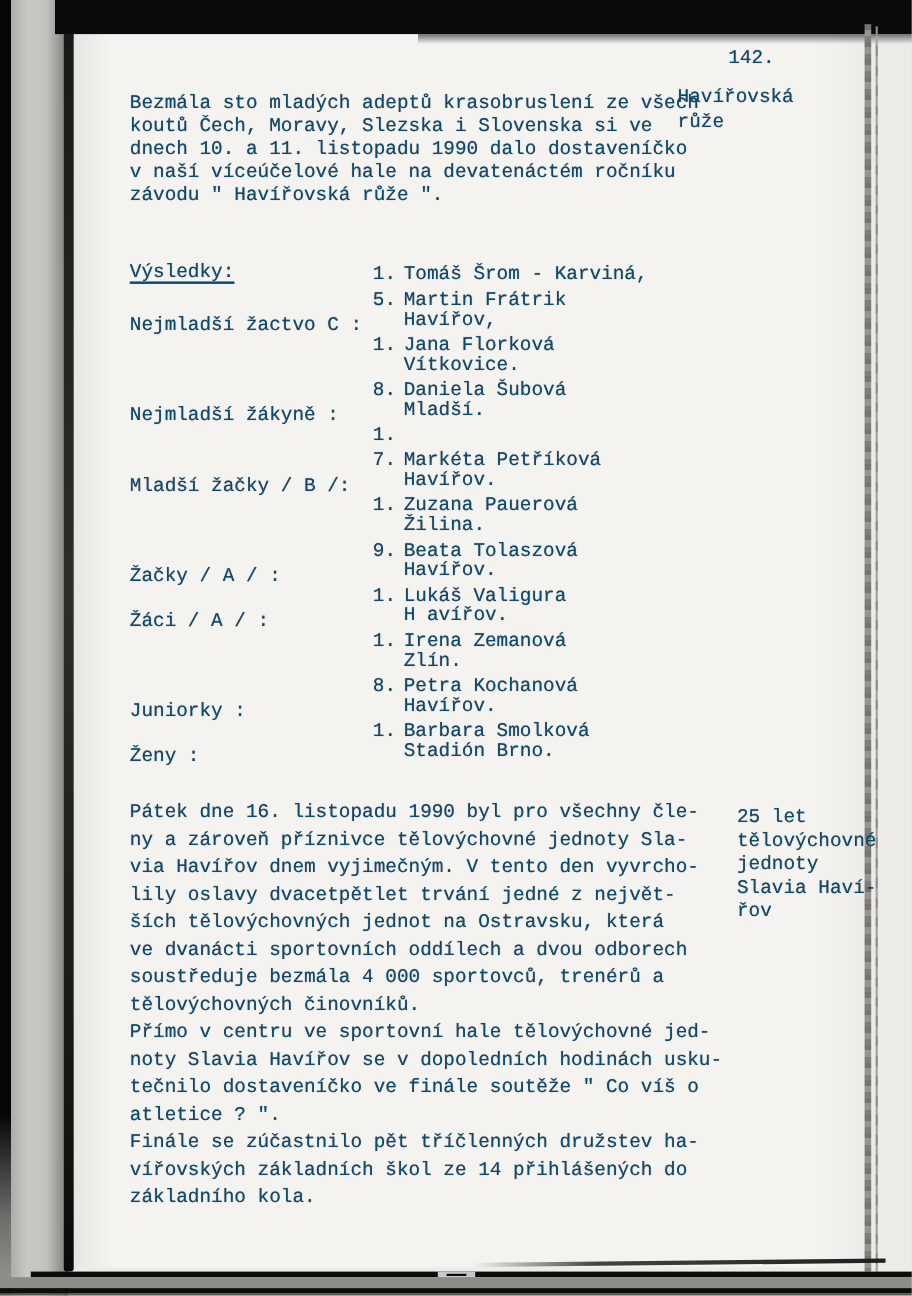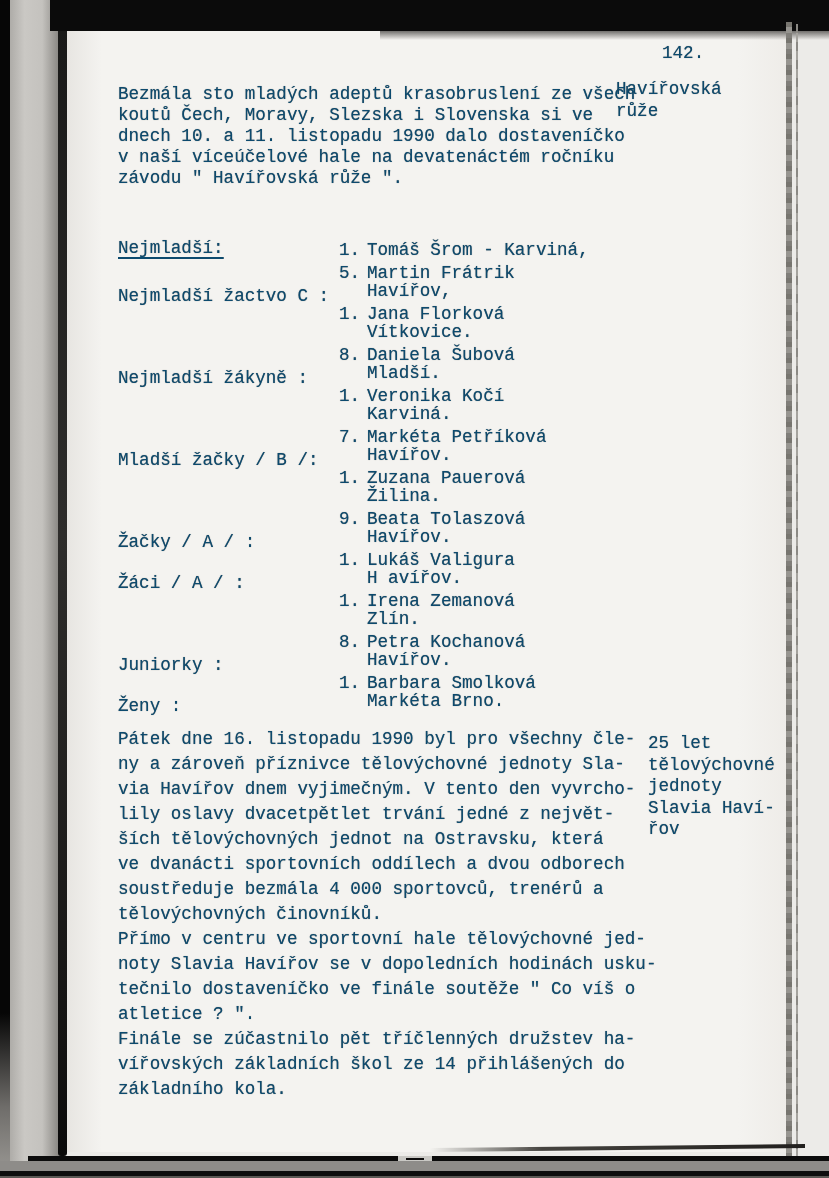--- a/index.html
+++ b/index.html
@@ -54,21 +54,21 @@
   .bottom-bar-3{position:absolute;left:0;top:1171px;width:829px;height:5px;background:#0e0e0e;}
   .bottom-bar-4{position:absolute;left:0;top:1176px;width:829px;height:2px;background:#5b5955;}
   
   .txt{
     position:absolute;font-size:17.6px;
     text-shadow:0 0 .8px rgba(51,48,43,.65);
     white-space:pre-line;
   }
   .page-number{left:662px;top:42px;line-height:22px;}
   .margin-note-1{left:616px;top:78px;line-height:22px;}
-  .margin-note-2{left:648px;top:733px;line-height:21.5px;}
+  .margin-note-2{left:670px;top:733px;line-height:21.5px;}
   .para-1{left:118px;top:84px;line-height:21px;width:560px;}
   .para-2{left:118px;top:727px;line-height:25px;width:565px;}
   .results-heading{left:118px;top:212px;line-height:24px;}
   .results-heading span{
     text-decoration:underline;
     text-decoration-thickness:2px;
     text-underline-offset:4px;
   }
   .results{left:118px;top:241px;width:560px;line-height:18px;}
   .group{display:flex;align-items:flex-end;}
@@ -104,35 +104,34 @@
   <div class="txt margin-note-1">Havířovská
 růže</div>
 
   <div class="txt para-1">Bezmála sto mladých adeptů krasobruslení ze všech
 koutů Čech, Moravy, Slezska i Slovenska si ve
 dnech 10. a 11. listopadu 1990 dalo dostaveníčko
 v naší víceúčelové hale na devatenáctém ročníku
 závodu " Havířovská růže ".</div>
 
   <div class="txt results-heading">
-    <span>Nejmladší:</span>
+    <span>Výsledky:</span>
   </div>
 
   <div class="txt results"><div class="group"><div class="glabel">Nejmladší žactvo C :</div><div class="entries"><div class="entry"><div class="num">1.</div><div class="elines">Tomáš Šrom - Karviná,</div></div><div class="entry"><div class="num">5.</div><div class="elines">Martin Frátrik
 Havířov,</div></div></div></div><div class="group"><div class="glabel">Nejmladší žákyně :</div><div class="entries"><div class="entry"><div class="num">1.</div><div class="elines">Jana Florková
 Vítkovice.</div></div><div class="entry"><div class="num">8.</div><div class="elines">Daniela Šubová
-Mladší.</div></div></div></div><div class="group"><div class="glabel">Mladší žačky / B /:</div><div class="entries"><div class="entry"><div class="num">1.</div><div class="elines">Veronika Kočí
-Karviná.</div></div><div class="entry"><div class="num">7.</div><div class="elines">Markéta Petříková
+Mladší.</div></div></div></div><div class="group"><div class="glabel">Mladší žačky / B /:</div><div class="entries"><div class="entry"><div class="num">1.</div></div><div class="entry"><div class="num">7.</div><div class="elines">Markéta Petříková
 Havířov.</div></div></div></div><div class="group"><div class="glabel">Žačky / A / :</div><div class="entries"><div class="entry"><div class="num">1.</div><div class="elines">Zuzana Pauerová
 Žilina.</div></div><div class="entry"><div class="num">9.</div><div class="elines">Beata Tolaszová
 Havířov.</div></div></div></div><div class="group"><div class="glabel">Žáci / A / :</div><div class="entries"><div class="entry"><div class="num">1.</div><div class="elines">Lukáš Valigura
 H avířov.</div></div></div></div><div class="group"><div class="glabel">Juniorky :</div><div class="entries"><div class="entry"><div class="num">1.</div><div class="elines">Irena Zemanová
 Zlín.</div></div><div class="entry"><div class="num">8.</div><div class="elines">Petra Kochanová
 Havířov.</div></div></div></div><div class="group"><div class="glabel">Ženy :</div><div class="entries"><div class="entry"><div class="num">1.</div><div class="elines">Barbara Smolková
-Markéta Brno.</div></div></div></div></div>
+Stadión Brno.</div></div></div></div></div>
 
   <div class="txt para-2">Pátek dne 16. listopadu 1990 byl pro všechny čle-
 ny a zároveň příznivce tělovýchovné jednoty Sla-
 via Havířov dnem vyjimečným. V tento den vyvrcho-
 lily oslavy dvacetpětlet trvání jedné z největ-
 ších tělovýchovných jednot na Ostravsku, která
 ve dvanácti sportovních oddílech a dvou odborech
 soustředuje bezmála 4 000 sportovců, trenérů a
 tělovýchovných činovníků.
 Přímo v centru ve sportovní hale tělovýchovné jed-

